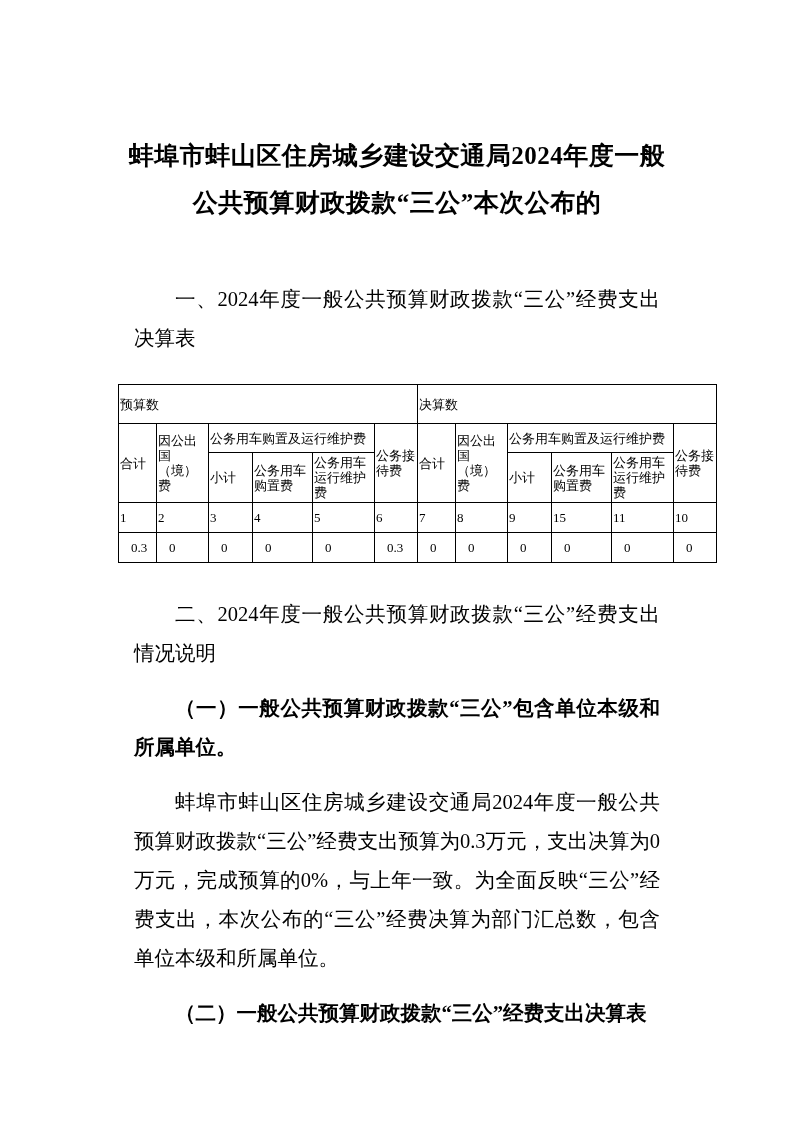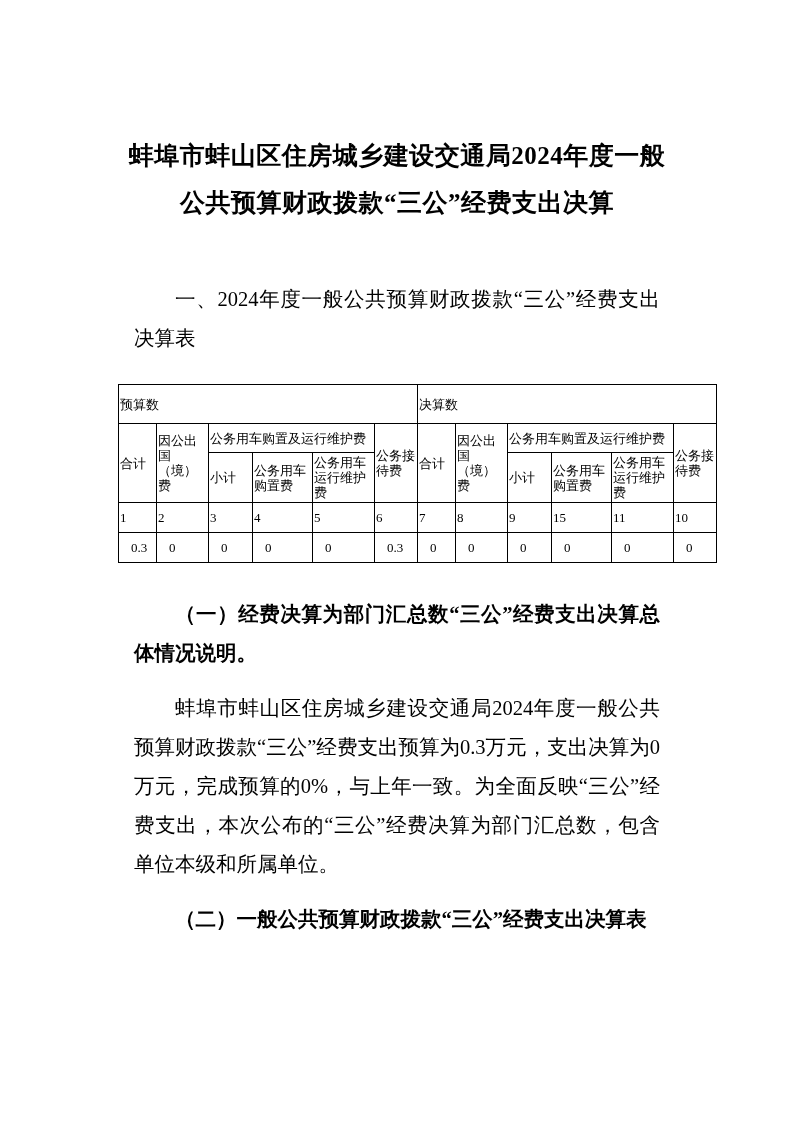--- a/index.html
+++ b/index.html
@@ -97,21 +97,21 @@
   table.budget td.sub {
     height: 40px;
   }
 </style>
 </head>
 <body>
 
 <div class="page">
   <div class="content">
 
-    <div class="doc-title">蚌埠市蚌山区住房城乡建设交通局2024年度一般公共预算财政拨款“三公”经费支出决算</div>
+    <div class="doc-title">蚌埠市蚌山区住房城乡建设交通局2024年度一般公共预算财政拨款“三公”本次公布的</div>
 
     <div class="spacer-1"></div>
 
     <p class="para indent">一、2024年度一般公共预算财政拨款“三公”经费支出决算表</p>
 
     <div class="spacer-3"></div>
 
 
     <table class="budget">
       <colgroup>
@@ -177,21 +177,22 @@
           <td class="val">0</td>
           <td class="val">0</td>
           <td class="val">0</td>
           <td class="val">0</td>
         </tr>
       </tbody>
     </table>
 
     <div class="spacer-2"></div>
 
+    <p class="para indent">二、2024年度一般公共预算财政拨款“三公”经费支出情况说明</p>
 
-    <p class="para indent bold">（一）经费决算为部门汇总数“三公”经费支出决算总体情况说明。</p>
+    <p class="para indent bold">（一）一般公共预算财政拨款“三公”包含单位本级和所属单位。</p>
 
     <p class="para indent">蚌埠市蚌山区住房城乡建设交通局2024年度一般公共预算财政拨款“三公”经费支出预算为0.3万元，支出决算为0万元，完成预算的0%，与上年一致。为全面反映“三公”经费支出，本次公布的“三公”经费决算为部门汇总数，包含单位本级和所属单位。</p>
 
     <p class="para indent bold">（二）一般公共预算财政拨款“三公”经费支出决算表</p>
 
   </div>
 </div>
 
 </body></html>

